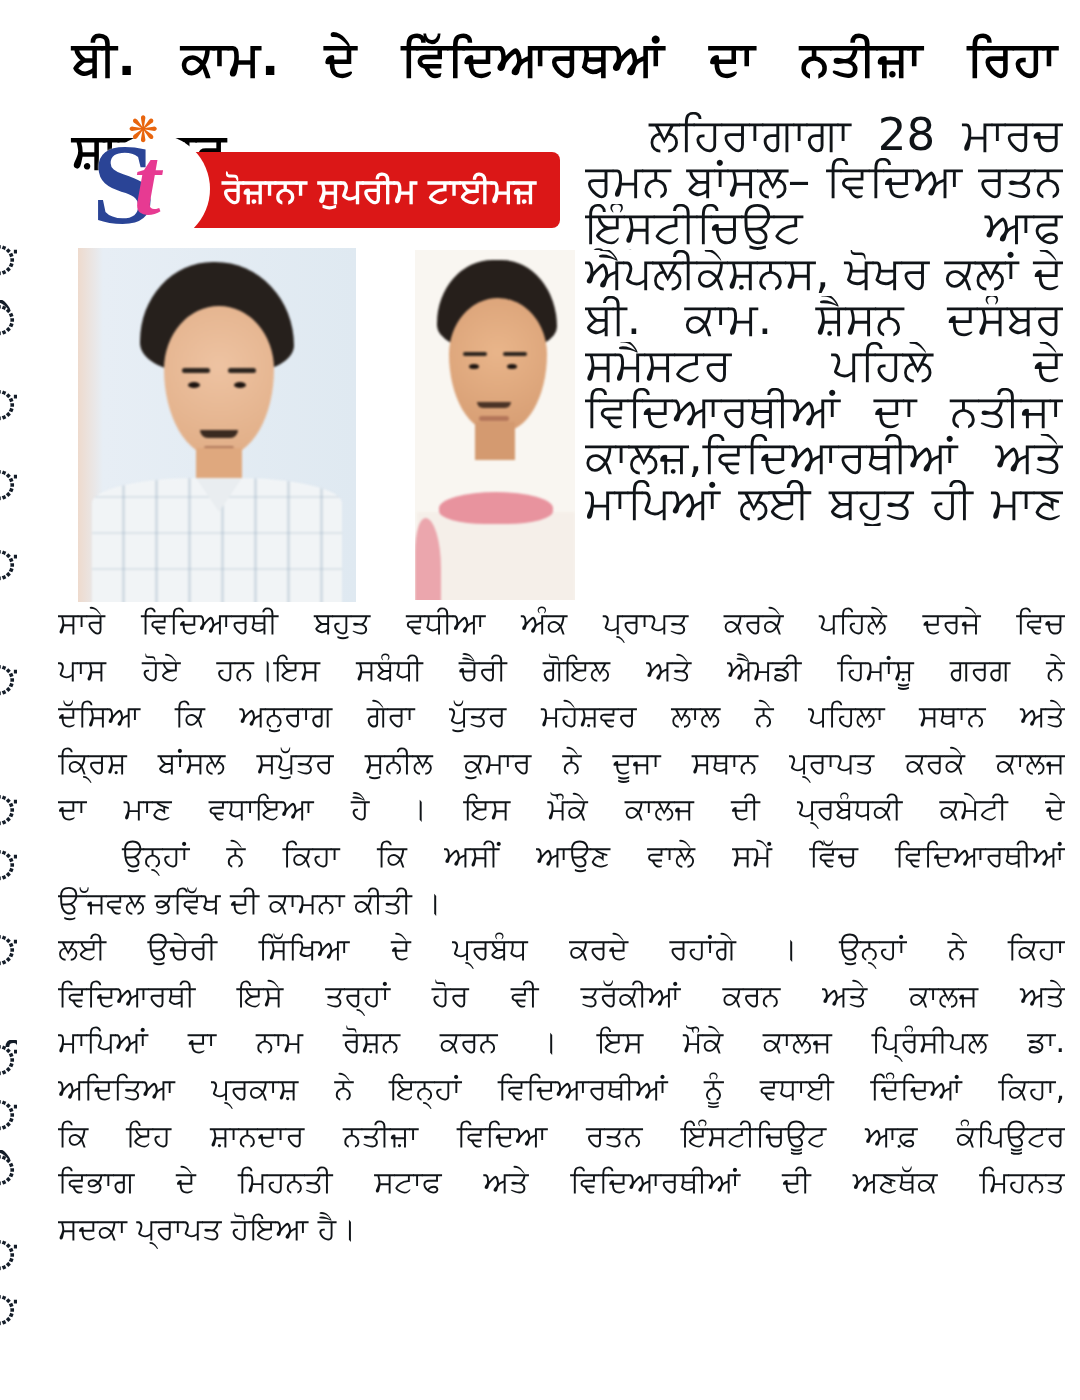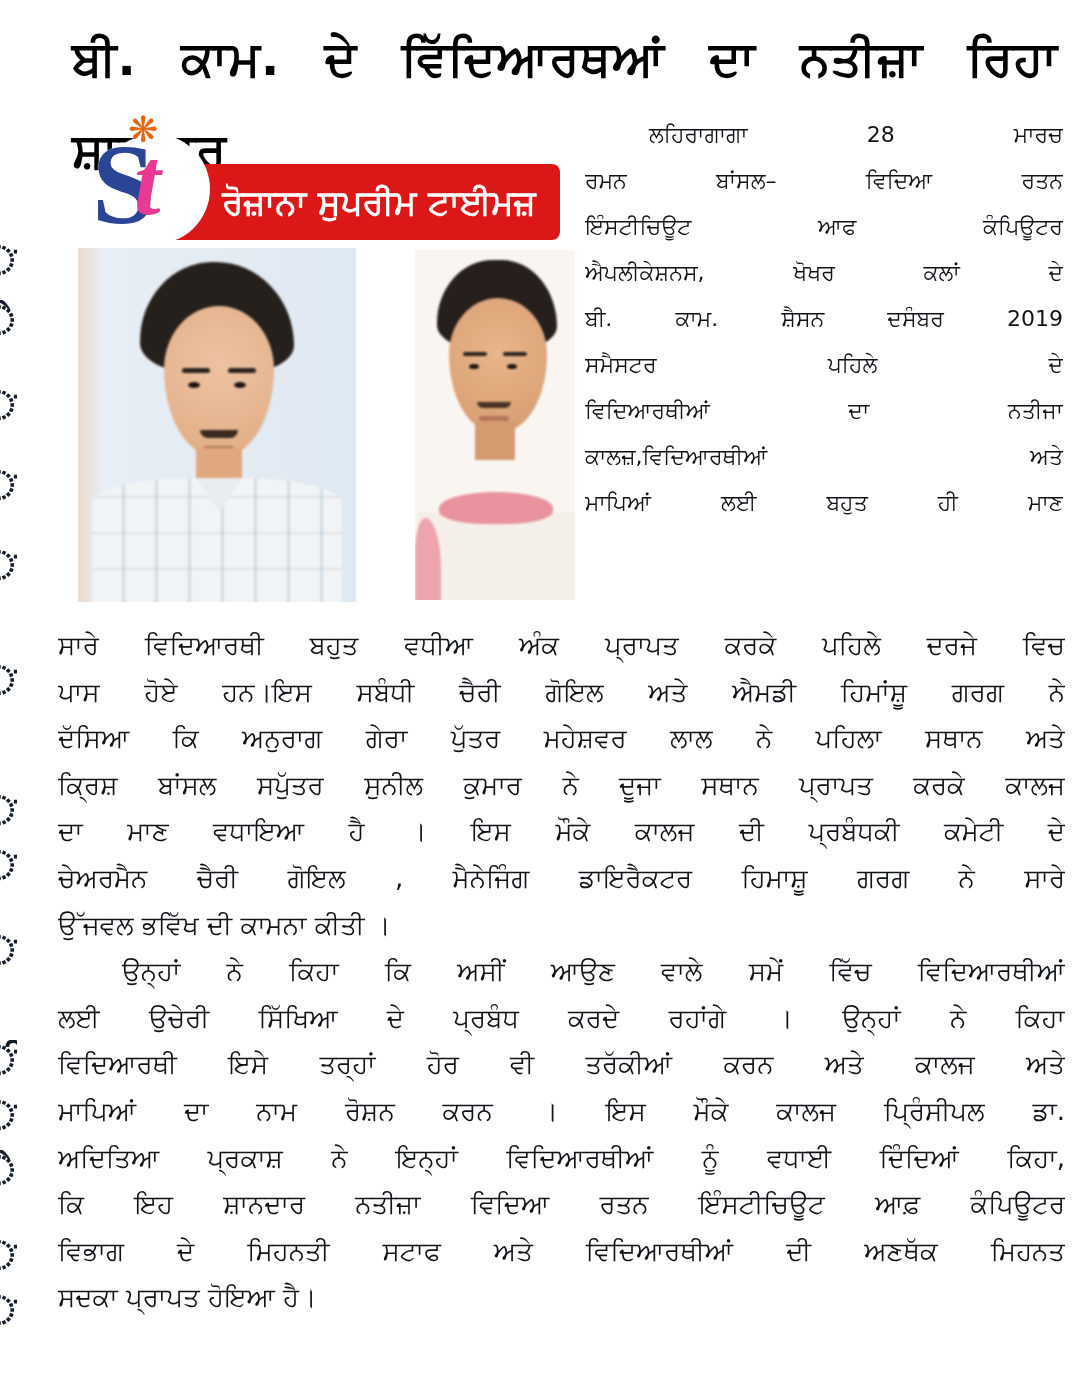--- a/index.html
+++ b/index.html
@@ -10,21 +10,21 @@
   
   .headline{
     position:absolute;left:72px;right:22px;top:12px;height:96px;
     font-size:48px;font-weight:bold;color:#000;line-height:92px;
     text-align:justify;text-align-last:justify;letter-spacing:1px;
   }
   
   .banner{
     position:absolute;left:158px;top:152px;width:402px;height:76px;
     background:#db1717;border-radius:8px;display:flex;align-items:center;justify-content:center;
-    z-index:1;box-sizing:border-box;padding-left:40px;margin-top:12px;
+    z-index:1;box-sizing:border-box;padding-left:40px;
   }
   .banner-text{color:#fff;font-weight:bold;font-size:34px;white-space:nowrap;}
   .logo-disc{position:absolute;left:100px;top:134px;width:110px;height:110px;background:#fff;border-radius:50%;z-index:2;}
   .logo-s{
     position:absolute;left:92px;top:128px;z-index:3;line-height:1;
     font-family:"Liberation Serif",serif;font-size:114px;font-weight:bold;color:#2a4496;
     text-shadow:0 0 2px #ffffff;
   }
   .logo-t{
     position:absolute;left:134px;top:134px;z-index:4;line-height:1;
@@ -67,22 +67,22 @@
     border-radius:50% 50% 46% 46%/42% 42% 58% 58%;}
   .p2-brow{width:24px;height:4px;background:#2c241e;border-radius:3px;top:102px;}
   .p2-eye{width:10px;height:5px;background:#1c1410;border-radius:50%;top:114px;}
   .p2-must{left:62px;top:152px;width:34px;height:6px;background:#4a3326;border-radius:0 0 8px 8px;}
   .p2-mouth{left:64px;top:166px;width:30px;height:5px;background:#b4765a;border-radius:4px;}
   .p2-neck{left:60px;top:172px;width:40px;height:38px;background:#d49a70;}
   .p2-collar{left:24px;top:242px;width:114px;height:32px;background:#e8939e;border-radius:50% 50% 40% 40%;}
   .p2-shirt{left:2px;top:262px;width:158px;height:90px;background:#f5efe9;}
   .p2-shoulder{left:0px;top:268px;width:26px;height:84px;background:#eba6ad;border-radius:40% 60% 0 0;}
   
-  .intro{position:absolute;left:585px;top:112px;width:478px;font-size:22px;}
-  .bodytext{position:absolute;left:58px;top:622px;width:1007px;font-size:26px;}
+  .intro{position:absolute;left:585px;top:112px;width:478px;font-size:45px;}
+  .bodytext{position:absolute;left:58px;top:600px;width:1007px;font-size:30px;}
   .tline{
     text-align:justify;text-align-last:justify;
     height:46px;line-height:46px;overflow:hidden;color:#101418;
   }
   .bodytext .tline{height:46.6px;line-height:46.6px;}
   .tline.last{text-align-last:left;}
   .tline.ind{text-indent:64px;}
   
   .frag{position:absolute;left:-17px;width:34px;overflow:hidden;
     font-size:40px;font-weight:bold;color:#131c28;line-height:1;}
@@ -167,23 +167,22 @@
     <div class="tline">ਕਾਲਜ਼,ਵਿਦਿਆਰਥੀਆਂ ਅਤੇ</div>
     <div class="tline">ਮਾਪਿਆਂ ਲਈ ਬਹੁਤ ਹੀ ਮਾਣ</div>
   </div>
 
 <div class="bodytext">
     <div class="tline">ਸਾਰੇ ਵਿਦਿਆਰਥੀ ਬਹੁਤ ਵਧੀਆ ਅੰਕ ਪ੍ਰਾਪਤ ਕਰਕੇ ਪਹਿਲੇ ਦਰਜੇ ਵਿਚ</div>
     <div class="tline">ਪਾਸ ਹੋਏ ਹਨ।ਇਸ ਸਬੰਧੀ ਚੈਰੀ ਗੋਇਲ ਅਤੇ ਐਮਡੀ ਹਿਮਾਂਸ਼ੂ ਗਰਗ ਨੇ</div>
     <div class="tline">ਦੱਸਿਆ ਕਿ ਅਨੁਰਾਗ ਗੇਰਾ ਪੁੱਤਰ ਮਹੇਸ਼ਵਰ ਲਾਲ ਨੇ ਪਹਿਲਾ ਸਥਾਨ ਅਤੇ</div>
     <div class="tline">ਕ੍ਰਿਸ਼ ਬਾਂਸਲ ਸਪੁੱਤਰ ਸੁਨੀਲ ਕੁਮਾਰ ਨੇ ਦੂਜਾ ਸਥਾਨ ਪ੍ਰਾਪਤ ਕਰਕੇ ਕਾਲਜ</div>
     <div class="tline">ਦਾ ਮਾਣ ਵਧਾਇਆ ਹੈ । ਇਸ ਮੌਕੇ ਕਾਲਜ ਦੀ ਪ੍ਰਬੰਧਕੀ ਕਮੇਟੀ ਦੇ</div>
-    <div class="tline">ਚੇਅਰਮੈਨ ਚੈਰੀ ਗੋਇਲ , ਮੈਨੇਜਿੰਗ ਡਾਇਰੈਕਟਰ ਹਿਮਾਸ਼ੂ ਗਰਗ ਨੇ ਸਾਰੇ</div>
+    <div class="tline ind">ਉਨ੍ਹਾਂ ਨੇ ਕਿਹਾ ਕਿ ਅਸੀਂ ਆਉਣ ਵਾਲੇ ਸਮੇਂ ਵਿੱਚ ਵਿਦਿਆਰਥੀਆਂ</div>
     <div class="tline last">ਉੱਜਵਲ ਭਵਿੱਖ ਦੀ ਕਾਮਨਾ ਕੀਤੀ ।</div>
-    <div class="tline ind">ਉਨ੍ਹਾਂ ਨੇ ਕਿਹਾ ਕਿ ਅਸੀਂ ਆਉਣ ਵਾਲੇ ਸਮੇਂ ਵਿੱਚ ਵਿਦਿਆਰਥੀਆਂ</div>
     <div class="tline">ਲਈ ਉਚੇਰੀ ਸਿੱਖਿਆ ਦੇ ਪ੍ਰਬੰਧ ਕਰਦੇ ਰਹਾਂਗੇ । ਉਨ੍ਹਾਂ ਨੇ ਕਿਹਾ</div>
     <div class="tline">ਵਿਦਿਆਰਥੀ ਇਸੇ ਤਰ੍ਹਾਂ ਹੋਰ ਵੀ ਤਰੱਕੀਆਂ ਕਰਨ ਅਤੇ ਕਾਲਜ ਅਤੇ</div>
     <div class="tline">ਮਾਪਿਆਂ ਦਾ ਨਾਮ ਰੋਸ਼ਨ ਕਰਨ । ਇਸ ਮੌਕੇ ਕਾਲਜ ਪ੍ਰਿੰਸੀਪਲ ਡਾ.</div>
     <div class="tline">ਅਦਿਤਿਆ ਪ੍ਰਕਾਸ਼ ਨੇ ਇਨ੍ਹਾਂ ਵਿਦਿਆਰਥੀਆਂ ਨੂੰ ਵਧਾਈ ਦਿੰਦਿਆਂ ਕਿਹਾ,</div>
     <div class="tline">ਕਿ ਇਹ ਸ਼ਾਨਦਾਰ ਨਤੀਜ਼ਾ ਵਿਦਿਆ ਰਤਨ ਇੰਸਟੀਚਿਊਟ ਆਫ਼ ਕੰਪਿਊਟਰ</div>
     <div class="tline">ਵਿਭਾਗ ਦੇ ਮਿਹਨਤੀ ਸਟਾਫ ਅਤੇ ਵਿਦਿਆਰਥੀਆਂ ਦੀ ਅਣਥੱਕ ਮਿਹਨਤ</div>
     <div class="tline last">ਸਦਕਾ ਪ੍ਰਾਪਤ ਹੋਇਆ ਹੈ।</div>
   </div>
 
 </body></html>

